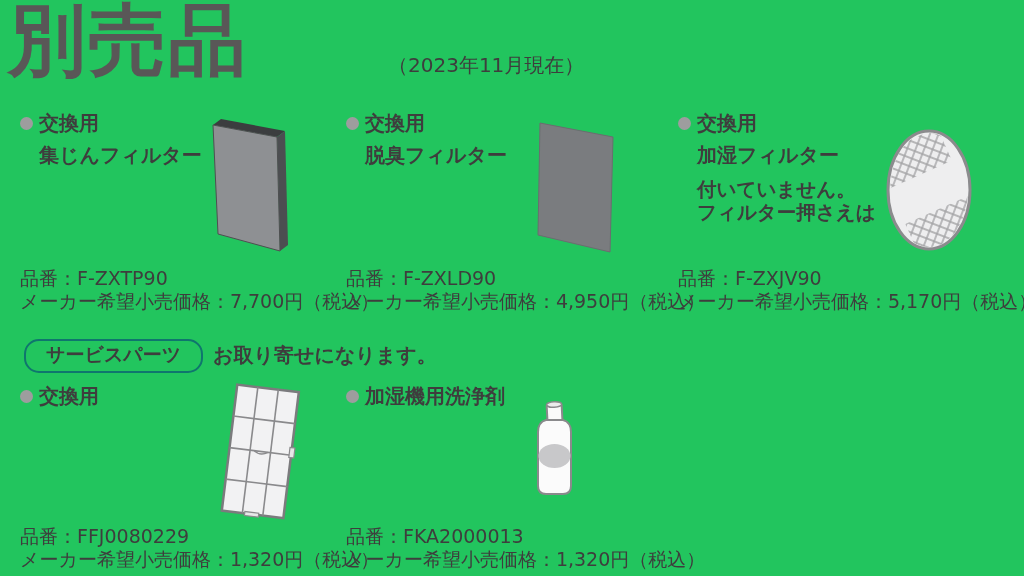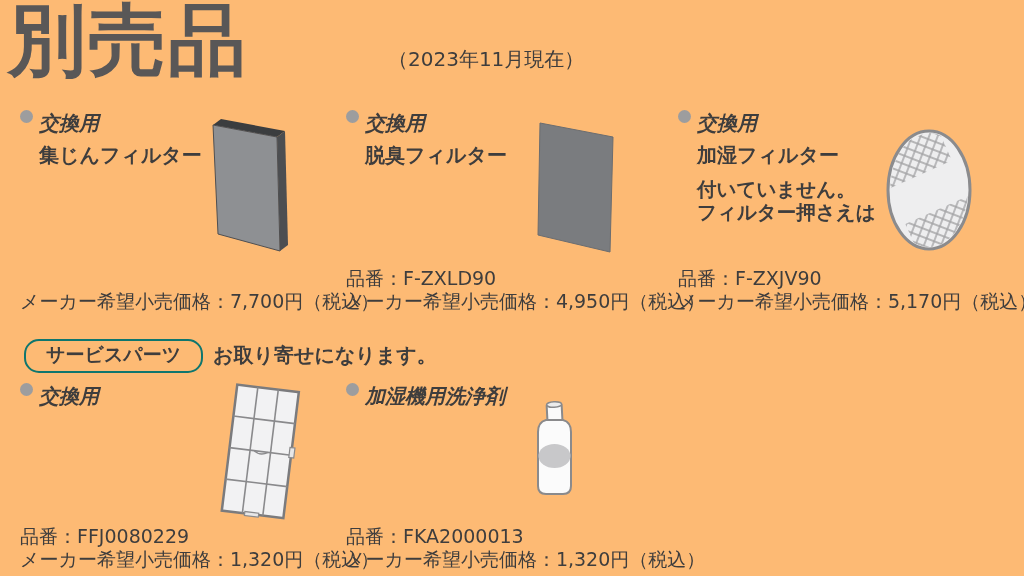--- a/index.html
+++ b/index.html
@@ -1,35 +1,35 @@
 <!DOCTYPE html>
 <html lang="ja"><head>
 <meta charset="utf-8">
 <style>
   html,body{margin:0;padding:0;background:#fff;}
   #screen{
-    position:relative;width:1024px;height:576px;background:#fdba74;
+    position:relative;width:1024px;height:576px;background:#22c55e;
     font-family:"DejaVu Sans","Liberation Sans",sans-serif;
     color:var(--text,#3e3d3d);overflow:hidden;
   }
   .abs{position:absolute;}
   
   .page-title{
     left:8px;top:-6px;font-size:78px;font-weight:900;
     color:var(--title,#595757);letter-spacing:2px;line-height:1.2;
   }
-  .date-note{left:388px;top:46px;font-size:20px;font-weight:500;}
+  .date-note{left:388px;top:52px;font-size:20px;font-weight:500;}
   
   .product{position:absolute;}
   .p1{left:20px;top:110px;width:316px;height:205px;}
   .p2{left:346px;top:110px;width:322px;height:205px;}
   .p3{left:678px;top:110px;width:340px;height:205px;}
   .p4{left:20px;top:383px;width:316px;height:192px;}
   .p5{left:346px;top:383px;width:322px;height:192px;}
-  .name-row{display:flex;gap:6px;font-style:italic;}
+  .name-row{display:flex;align-items:center;gap:6px;}
   .bullet{width:13px;height:13px;border-radius:50%;background:var(--bullet,#9d9d9e);flex:0 0 auto;}
   .name{font-size:20px;font-weight:600;white-space:nowrap;}
   .name2{margin-left:19px;margin-top:5px;font-size:20px;font-weight:600;white-space:nowrap;}
   .note{margin-left:19px;margin-top:9px;font-size:19.5px;font-weight:700;line-height:23px;white-space:nowrap;}
   .part,.price{position:absolute;left:0;font-size:19px;font-weight:500;white-space:nowrap;}
   .r1 .part{top:156px}.r1 .price{top:179px}
   .r2 .part{top:141px}.r2 .price{top:164px}
   .img{position:absolute;}
   .p1 .img{left:185px;top:2px;}
   .p2 .img{left:184px;top:5px;}
@@ -57,20 +57,21 @@
       <span class="name">交換用</span>
     </div>
     <div class="name2">集じんフィルター</div>
     <div class="img">
       <svg width="95" height="150" viewBox="0 0 95 150">
         <polygon points="8,13 16,7 80,19 72,25" fill="#3b3d3f"></polygon>
         <polygon points="72,25 80,19 83,133 75,139" fill="#4c4e51"></polygon>
         <polygon points="8,13 72,25 75,139 13,122" fill="#8e9093" stroke="#4f4f51" stroke-width="1"></polygon>
       </svg>
     </div>
+    <div class="part">品番：F-ZXTP90</div>
     <div class="price">メーカー希望小売価格：7,700円（税込）</div>
   </section>
 
   <section class="product p2 r1">
     <div class="name-row">
       <span class="bullet"></span>
       <span class="name">交換用</span>
     </div>
     <div class="name2">脱臭フィルター</div>
     <div class="img">

